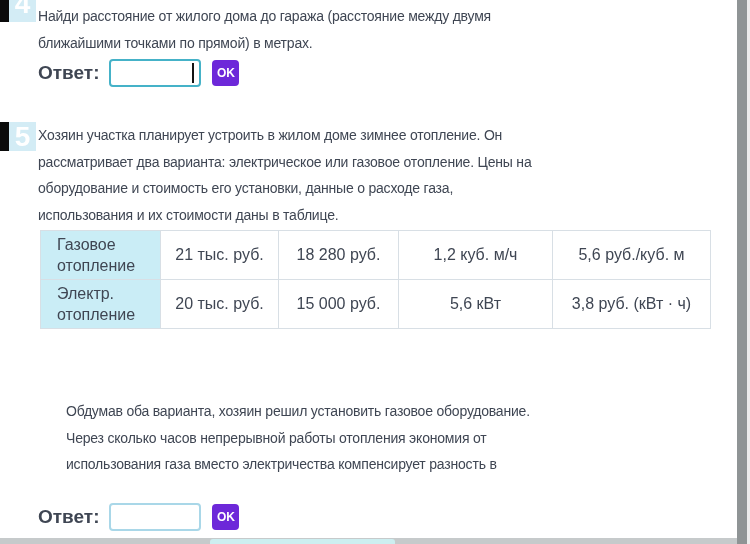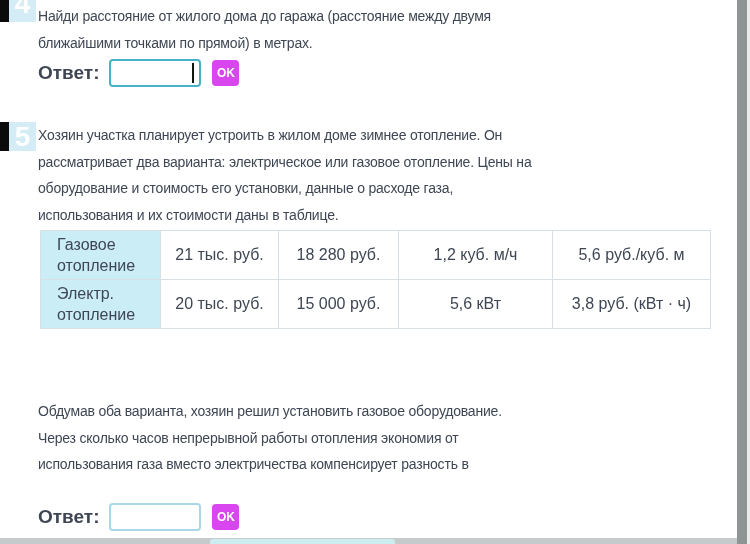--- a/index.html
+++ b/index.html
@@ -10,33 +10,33 @@
   .nub2{top:122px;height:29px;}
   .badge{position:absolute;left:9px;width:27px;background:#d3ecf5;color:#ffffff;
          font-weight:bold;font-size:28px;text-align:center;overflow:hidden;}
   .badge4{top:0;height:22px;line-height:36px;}
   .badge4 .num{position:relative;top:-14px;display:block;line-height:36px;}
   .badge5{top:122px;height:29px;line-height:30px;}
   .para{position:absolute;left:38px;font-size:14px;letter-spacing:-0.2px;}
   .para .ln{white-space:nowrap;line-height:26.5px;}
   .t4text{top:3px;}
   .t5text{top:122px;}
-  .qtext{top:398px;}
+  .qtext{top:398px;margin-left:28px;}
   .answer-row{position:absolute;left:38px;display:flex;align-items:center;}
   .ans1{top:59px;}
   .ans2{top:503px;}
   .ans-label{font-size:19px;margin-right:10px;font-weight:bold;}
   .ans-input-wrap{position:relative;}
   .ans-input{width:76px;height:24px;border-radius:4px;outline:none;
              font-family:inherit;font-size:16px;padding:0 6px;color:#3f4653;}
   .focused .ans-input{border:2px solid #45b2c8;}
   .idle .ans-input{border:2px solid #a9d7e8;}
   .caret{position:absolute;right:7px;top:4px;width:2px;height:20px;background:#141414;}
   .ok-btn{margin-left:11px;width:27px;height:26px;border:none;border-radius:4px;
-          background:#d946ef;color:#ffffff;font-family:inherit;font-size:12px;
+          background:#6d28d9;color:#ffffff;font-family:inherit;font-size:12px;
           font-weight:bold;padding:0;text-align:center;}
   .heat-table{position:absolute;left:40px;top:230px;width:670px;border-collapse:collapse;
               table-layout:fixed;background:#ffffff;}
   .heat-table td,.heat-table th{border:1px solid #d8dfe5;vertical-align:middle;
               font-weight:normal;color:#3f4653;}
   .heat-table th{height:60px;font-size:15px;line-height:19px;text-align:center;padding:2px 6px;}
   .heat-table td{height:44px;font-size:16px;text-align:center;padding:2px 6px;}
   .heat-table .rowlabel{background:#caedf6;text-align:left;padding-left:16px;line-height:21px;}
   .heat-table .corner{background:#caedf6;}
   .col1{width:120px;} .col2{width:118px;} .col3{width:120px;} .col4{width:154px;} .col5{width:158px;}

